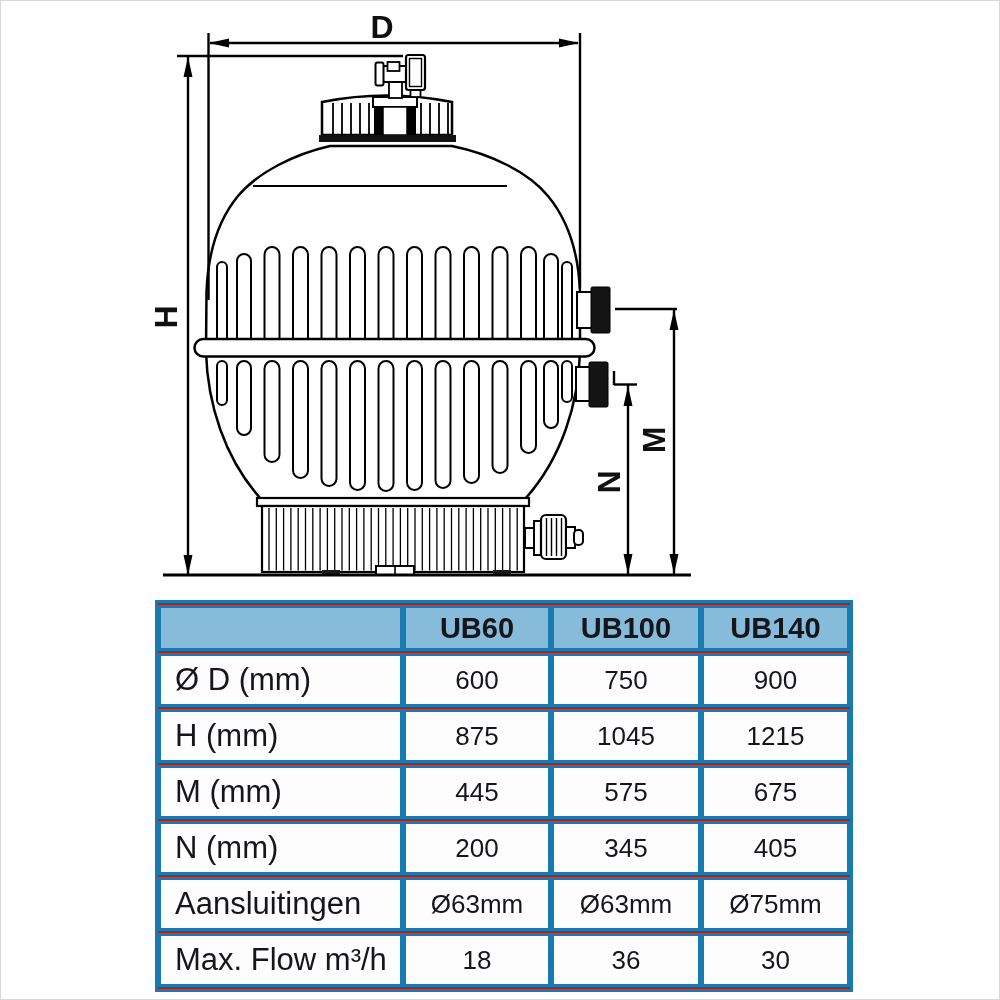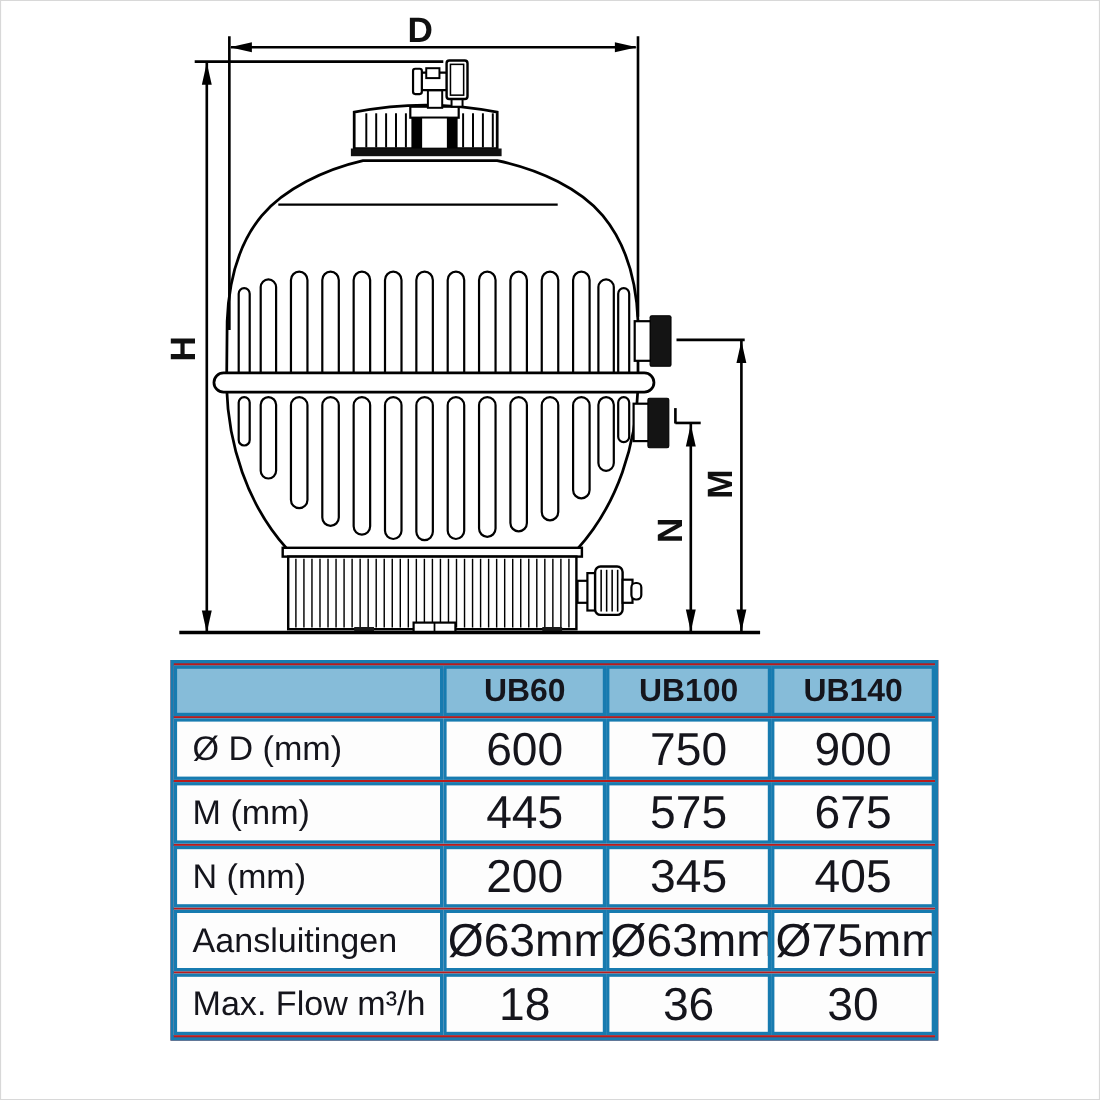--- a/index.html
+++ b/index.html
@@ -30,21 +30,21 @@
   #spec-table th,#spec-table td{
     border:3px solid #177bb0;box-sizing:border-box;
     color:#15151c;overflow:hidden;white-space:nowrap;
   }
   #spec-table th{
     height:46px;background:#86bcd9;
     font-weight:700;font-size:29px;text-align:center;vertical-align:middle;
   }
   #spec-table td{height:54px;background:#fdfdfd;vertical-align:middle;}
   td.row-label{font-size:31px;text-align:left;padding-left:14px;}
-  td.val{font-size:42px;text-align:center;}
+  td.val{font-size:26px;text-align:center;}
 </style>
 </head>
 <body>
 
 <div id="stage">
 
   <svg id="diagram-svg" width="1000" height="600" viewBox="0 0 1000 600">
 
     <path d="M 330,146 C 295,154 258,172 238,196 C 219,219 208,252 206.5,292
          L 206,352 C 207.5,403 224,458 261,499 L 525,499
@@ -237,20 +237,26 @@
       <th>UB100</th>
       <th>UB140</th>
     </tr>
     <tr>
       <td class="row-label">Ø D (mm)</td>
       <td class="val">600</td>
       <td class="val">750</td>
       <td class="val">900</td>
     </tr>
     <tr>
+      <td class="row-label">H (mm)</td>
+      <td class="val">875</td>
+      <td class="val">1045</td>
+      <td class="val">1215</td>
+    </tr>
+    <tr>
       <td class="row-label">M (mm)</td>
       <td class="val">445</td>
       <td class="val">575</td>
       <td class="val">675</td>
     </tr>
     <tr>
       <td class="row-label">N (mm)</td>
       <td class="val">200</td>
       <td class="val">345</td>
       <td class="val">405</td>

